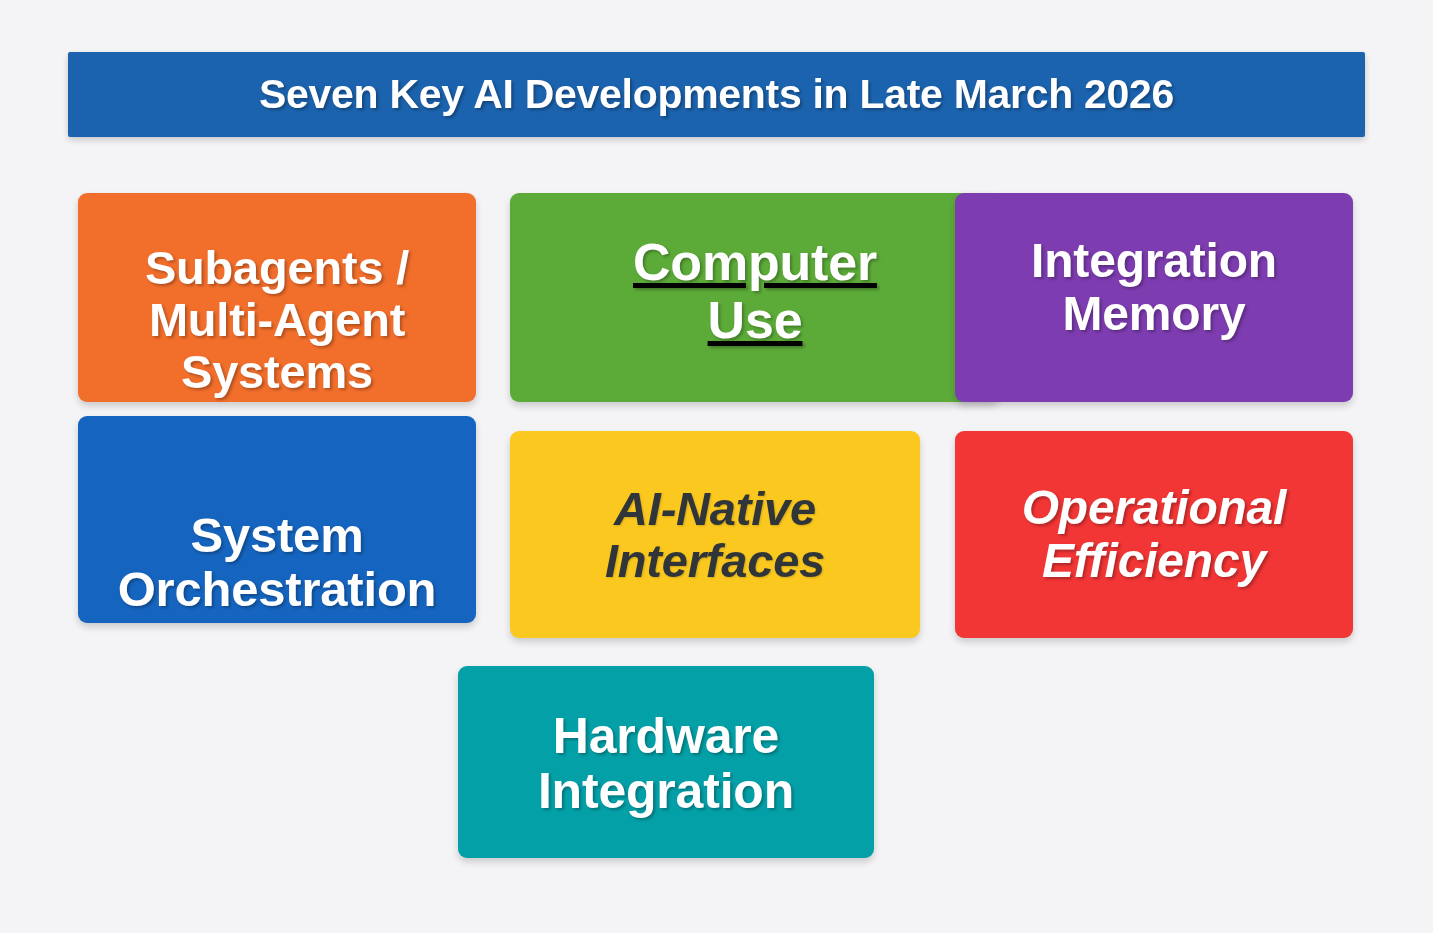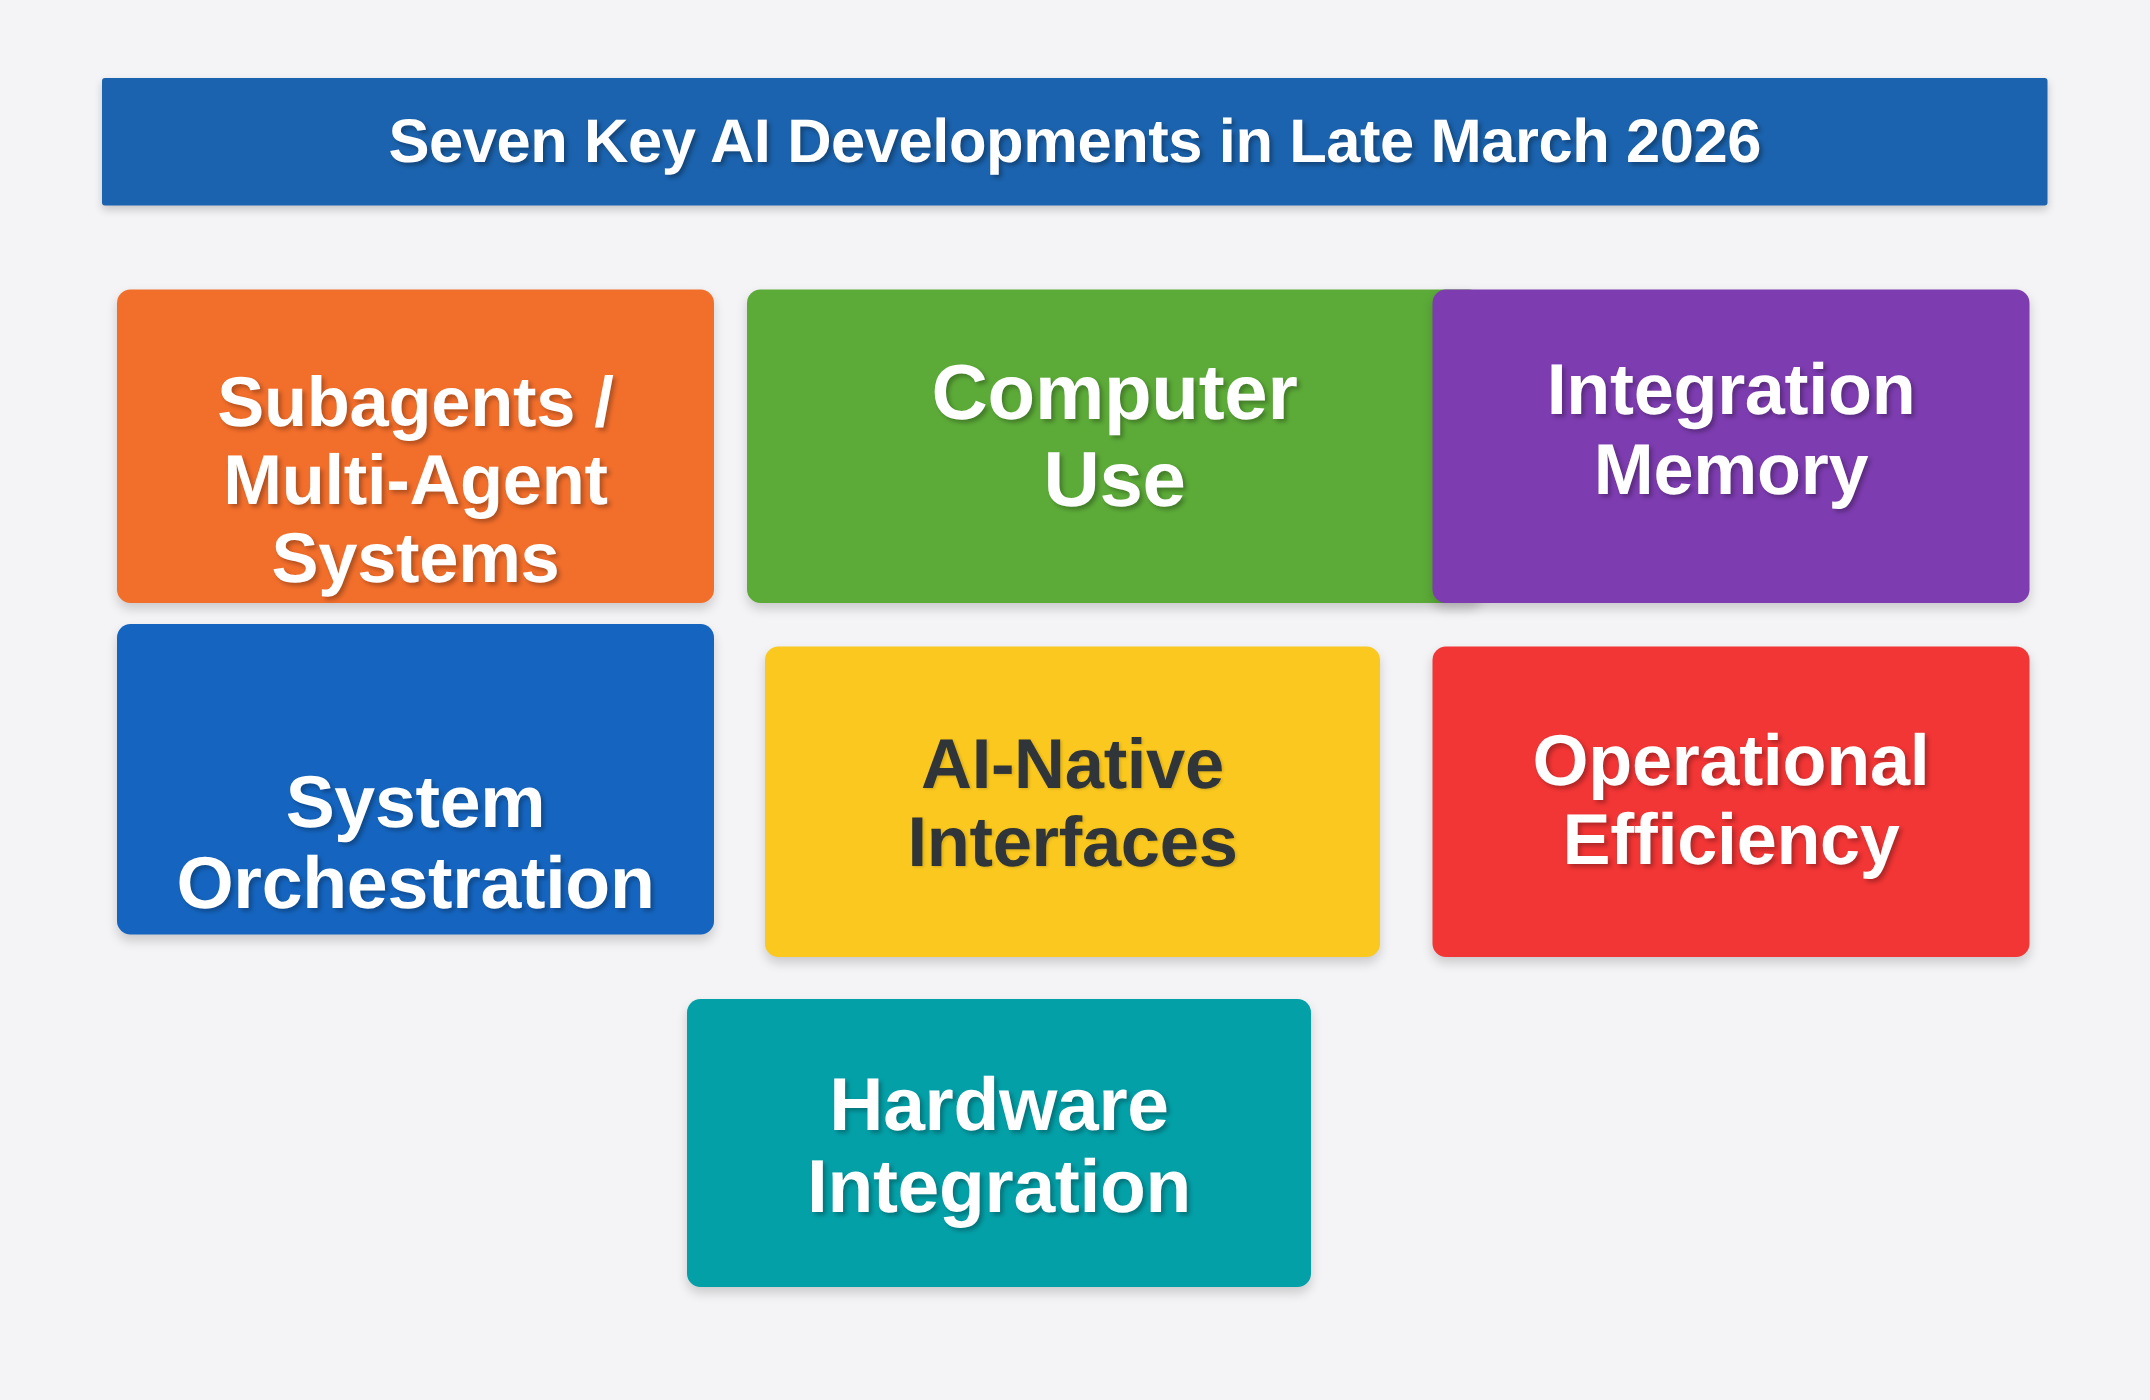--- a/index.html
+++ b/index.html
@@ -69,24 +69,24 @@
     color: #ffffff;
     text-shadow: 2px 2px 3px rgba(0,0,0,0.28);
   }
   .card-label.dark {
     color: #2f3538;
     text-shadow: 1px 1px 2px rgba(0,0,0,0.16);
   }
 
   
   #card-0 { left: 78px;  top: 193px; width: 398px; height: 209px; }
-  #card-1 { left: 498px; top: 193px; width: 490px; height: 209px; }
+  #card-1 { left: 510px; top: 193px; width: 490px; height: 209px; text-decoration: underline; }
   #card-2 { left: 955px; top: 193px; width: 398px; height: 209px; }
   #card-3 { left: 78px;  top: 416px; width: 398px; height: 207px; align-items: flex-end; }
-  #card-4 { left: 510px; top: 431px; width: 410px; height: 207px; }
+  #card-4 { left: 510px; top: 431px; width: 410px; height: 207px; font-style: italic; }
   #card-5 { left: 955px; top: 431px; width: 398px; height: 207px; }
   #card-6 { left: 458px; top: 666px; width: 416px; height: 192px; }
 
   
   #card-0 .card-label { font-size: 47px; margin-top: 45px; }
   #card-1 .card-label { font-size: 52px; transform: translateY(-6px); }
   #card-2 .card-label { font-size: 48px; transform: translateY(-10px); }
   #card-3 .card-label { font-size: 49px; }
   #card-4 .card-label { font-size: 47px; }
   #card-5 .card-label { font-size: 48px; }
@@ -131,21 +131,21 @@
   </div>
 
   <div class="card" id="card-4" style="background: rgb(250, 200, 30);">
     <div class="card-label dark" style="color: rgb(47, 53, 56);">
         <div>AI-Native</div>
         <div>Interfaces</div>
       </div>
   </div>
 
   <div class="card" id="card-5" style="background: rgb(242, 53, 53);">
-    <div class="card-label light" style="color: rgb(255, 255, 255);">
+    <div class="card-label light" style="color: rgb(255, 255, 255); font-style: italic;">
         <div>Operational</div>
         <div>Efficiency</div>
       </div>
   </div>
 
   <div class="card" id="card-6" style="background: rgb(4, 160, 168);">
     <div class="card-label light" style="color: rgb(255, 255, 255);">
         <div>Hardware</div>
         <div>Integration</div>
       </div>

